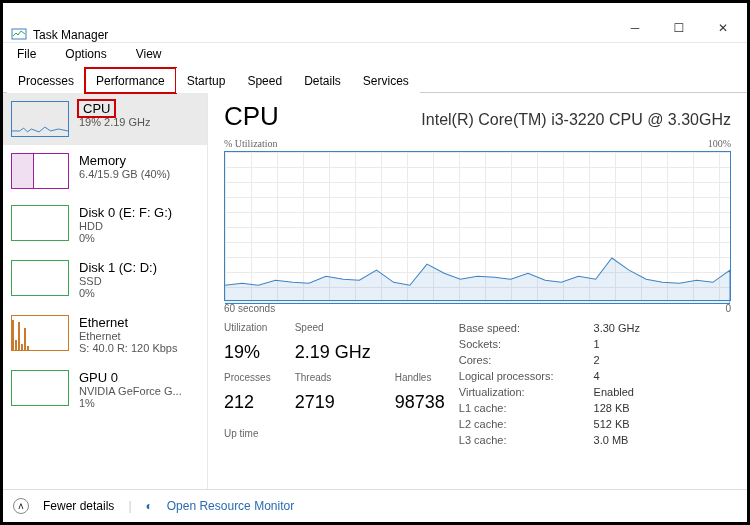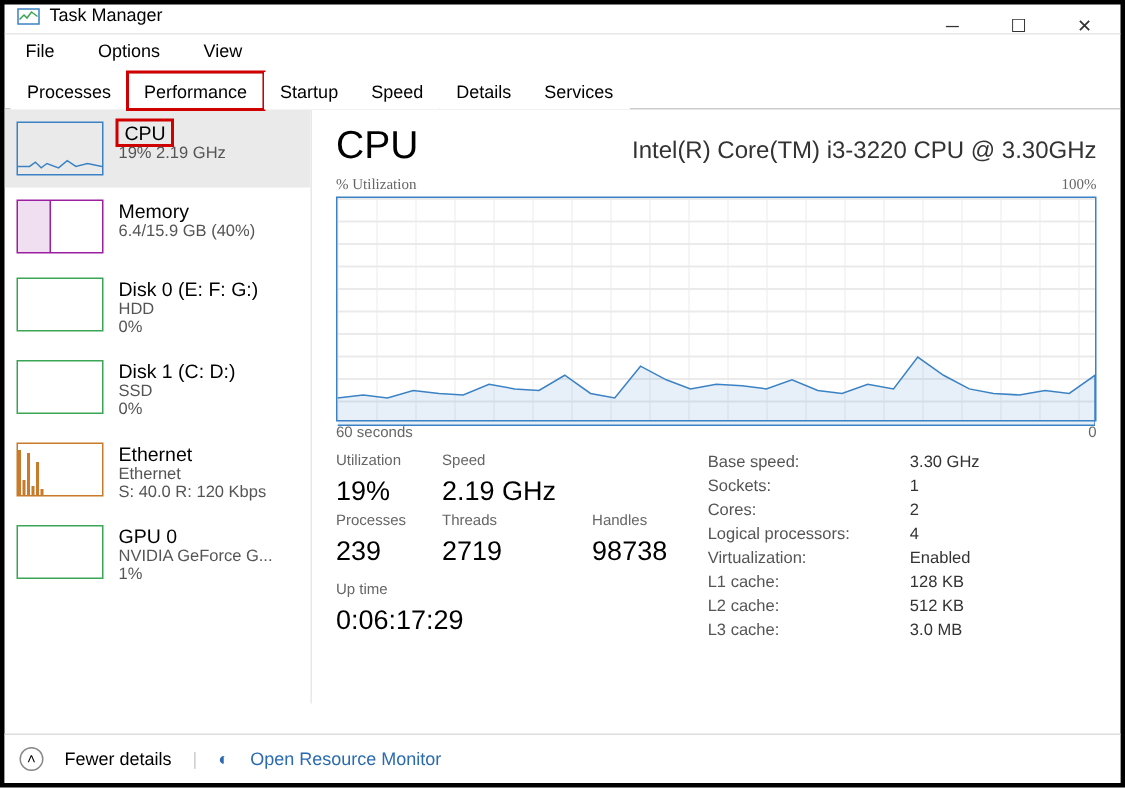--- a/index.html
+++ b/index.html
@@ -10,22 +10,22 @@
     background: #fff;
     color: #000;
     width: 750px;
     height: 525px;
     border: 3px solid #000;
     position: relative;
     overflow: hidden;
   }
   .titlebar {
     display: flex;
-    align-items: flex-start;
-    height: 20px;
+    align-items: flex-end;
+    height: 40px;
     padding: 0 2px;
     border-bottom: 1px solid #e8e8e8;
   }
   .titlebar .app-icon { width: 16px; height: 16px; display:inline-block; margin:0 6px;}
   .titlebar .title { flex: 1; font-size: 12px; }
   .win-controls { display:flex; }
   .win-btn { width: 44px; height: 28px; display:flex; align-items:center; justify-content:center; color:#333; }
   .menubar { display:flex; gap:13px; padding: 2px 6px 4px 6px; font-size:12px; }
   .menubar span { padding: 2px 8px; }
   .tabs { display:flex; border-bottom:1px solid #ccc; padding-left:4px; font-size:12px;}
@@ -49,21 +49,21 @@
   .main-head { display:flex; justify-content:space-between; align-items:baseline; }
   .main-head h1 { font-size:26px; font-weight:400; margin:2px 0 6px 0;}
   .main-head .sub { font-size:16px; color:#333;}
   .chart-caption { display:flex; justify-content:space-between; font-size:10px; color:#666; margin-bottom:2px;font-family:Liberation Serif, serif;}
   .chart { border:1px solid #3b82c4; height:150px; position:relative; background:
     linear-gradient(#eaeaea 1px, transparent 1px) 0 0/100% 15px,
     linear-gradient(90deg,#eaeaea 1px, transparent 1px) 0 0/26px 100%;
   }
   .chart svg { position:absolute; inset:0; }
   .chart-bottom { display:flex; justify-content:space-between; font-size:10px; color:#666; margin:2px 0 8px 0;}
-  .stats { display:flex; gap:27px; font-size:11px;}
+  .stats { display:flex; gap:14px; font-size:11px;}
   .stats-left { display:grid; grid-template-columns: auto auto auto; column-gap:24px; row-gap:2px;}
   .stats-left .lbl { color:#666; font-size:10px;}
   .stats-left .val { font-size:18px; }
   .stats-left .uptime-lbl { color:#666; font-size:10px; grid-column:1/4; margin-top:6px;}
   .stats-left .uptime { font-size:18px; grid-column:1/4;}
   .stats-right { display:grid; grid-template-columns:auto auto; column-gap:40px; row-gap:4px; font-size:11px; color:#333;}
   .stats-right .k { color:#555;}
   .footer { position:absolute; bottom:0; left:0; right:0; border-top:1px solid #ddd; padding:8px 10px; display:flex; align-items:center; gap:14px; font-size:12px; background:#fff;}
   .footer .link { color:#2a6bb0; }
   .chev { width:16px;height:16px;border:1px solid #888;border-radius:50%;display:inline-flex;align-items:center;justify-content:center;font-size:10px;}
@@ -195,25 +195,24 @@
       <div class="stats-left">
         <div class="lbl">Utilization</div>
         <div class="lbl">Speed</div>
         <div></div>
         <div class="val">19%</div>
         <div class="val">2.19 GHz</div>
         <div></div>
         <div class="lbl">Processes</div>
         <div class="lbl">Threads</div>
         <div class="lbl">Handles</div>
-        <div class="val">239</div>
+        <div class="val">212</div>
         <div class="val">2719</div>
         <div class="val">98738</div>
         <div class="uptime-lbl">Up time</div>
-        <div class="uptime">0:06:17:29</div>
       </div>
       <div class="stats-right">
         <span class="k">Base speed:</span>
           <span>3.30 GHz</span>
         <span class="k">Sockets:</span>
           <span>1</span>
         <span class="k">Cores:</span>
           <span>2</span>
         <span class="k">Logical processors:</span>
           <span>4</span>

